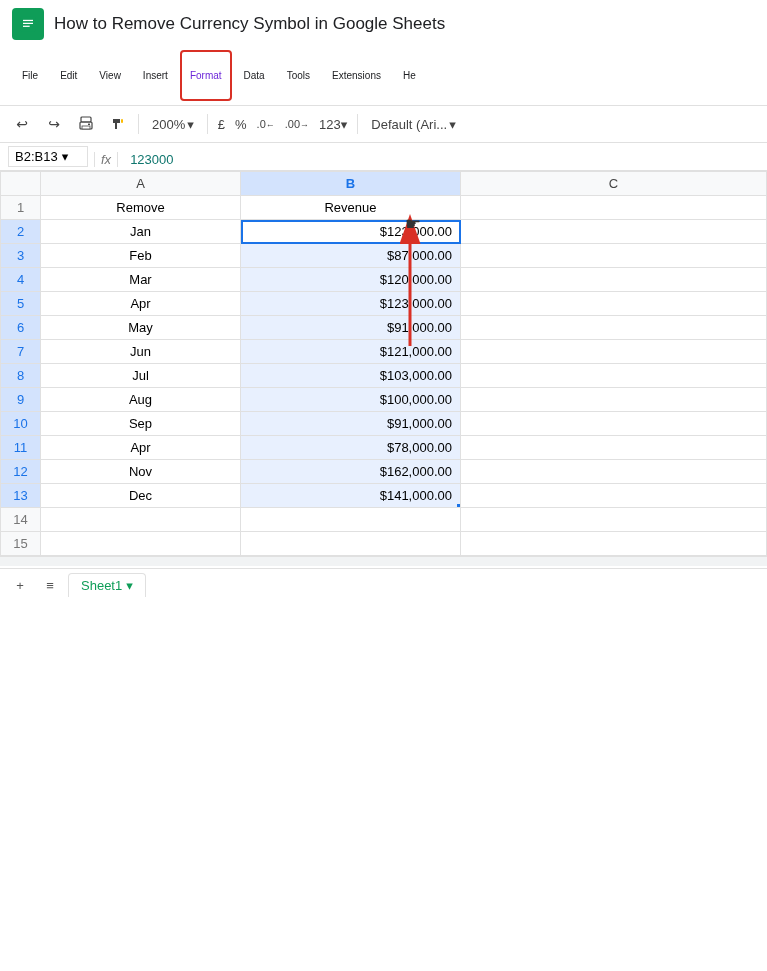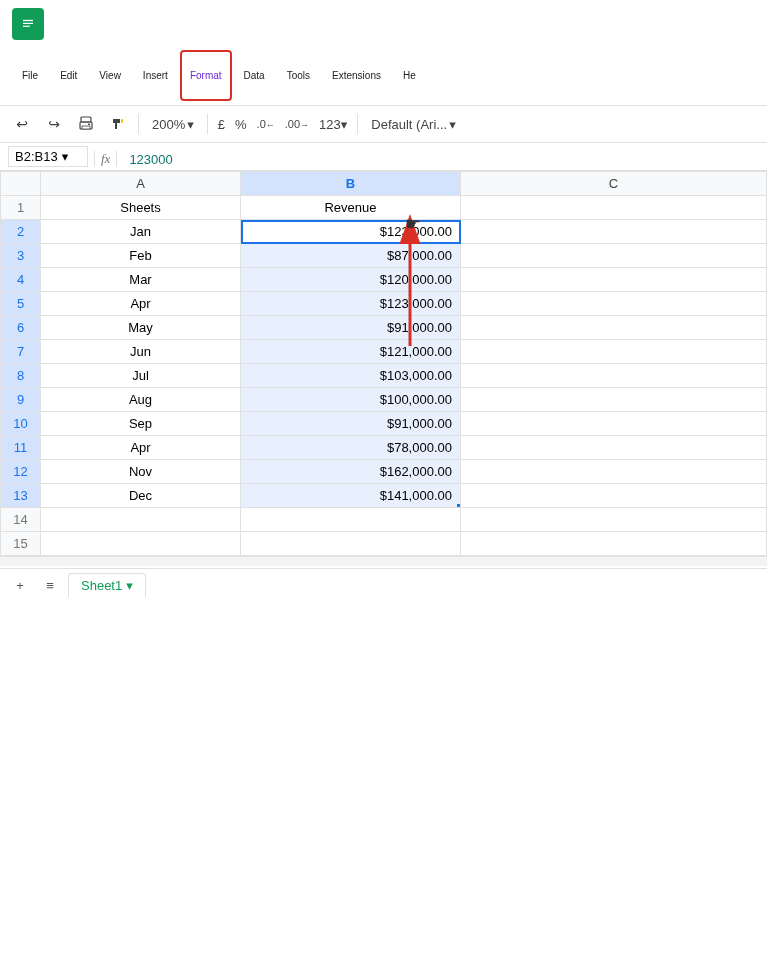--- a/index.html
+++ b/index.html
@@ -129,21 +129,20 @@
       font-size: 13px;
       gap: 4px;
     }
     .fx-label {
       color: #777;
       font-size: 13px;
       padding: 0 6px;
       border-left: 1px solid #e0e0e0;
       border-right: 1px solid #e0e0e0;
       font-style: italic;
-      font-family: Liberation Serif, serif;
     }
     .formula-value {
       font-size: 13px;
       color: #0f766e;
       padding-left: 6px;
     }
 
     
     .spreadsheet {
       width: 100%;
@@ -282,20 +281,21 @@
 
 <div class="title-bar">
   <div class="app-icon">
     <svg viewBox="0 0 24 24" fill="white">
       <rect x="3" y="3" width="18" height="18" rx="2" fill="#0f9d58"></rect>
       <rect x="6" y="7" width="12" height="1.5" fill="white"></rect>
       <rect x="6" y="10.5" width="12" height="1.5" fill="white"></rect>
       <rect x="6" y="14" width="8" height="1.5" fill="white"></rect>
     </svg>
   </div>
+  <div class="title-text">How to Remove Currency Symbol in Google Sheets</div>
 </div>
 
 <div class="menu-bar">
   <div class="menu-item">File</div>
   <div class="menu-item">Edit</div>
   <div class="menu-item">View</div>
   <div class="menu-item">Insert</div>
   <div class="menu-item active">Format</div>
   <div class="menu-item">Data</div>
   <div class="menu-item">Tools</div>
@@ -368,21 +368,21 @@
       <tr>
         <th class="col-header col-rownum"></th>
         <th class="col-header">A</th>
         <th class="col-header selected">B</th>
         <th class="col-header">C</th>
       </tr>
     </thead>
     <tbody id="spreadsheet-body">
     <tr>
           <td class="col-rownum row-header">1</td>
-          <td class="cell cell-center">Sheets</td>
+          <td class="cell cell-center">Remove</td>
           <td class="cell cell-center" style="position: relative;">Revenue</td>
           <td class="cell"></td>
         </tr>
         <tr>
           <td class="col-rownum row-header selected">2</td>
           <td class="cell cell-center">Jan</td>
           <td class="cell cell-right  cell-active" style="position: relative;">$123,000.00</td>
           <td class="cell"></td>
         </tr>
         <tr>

